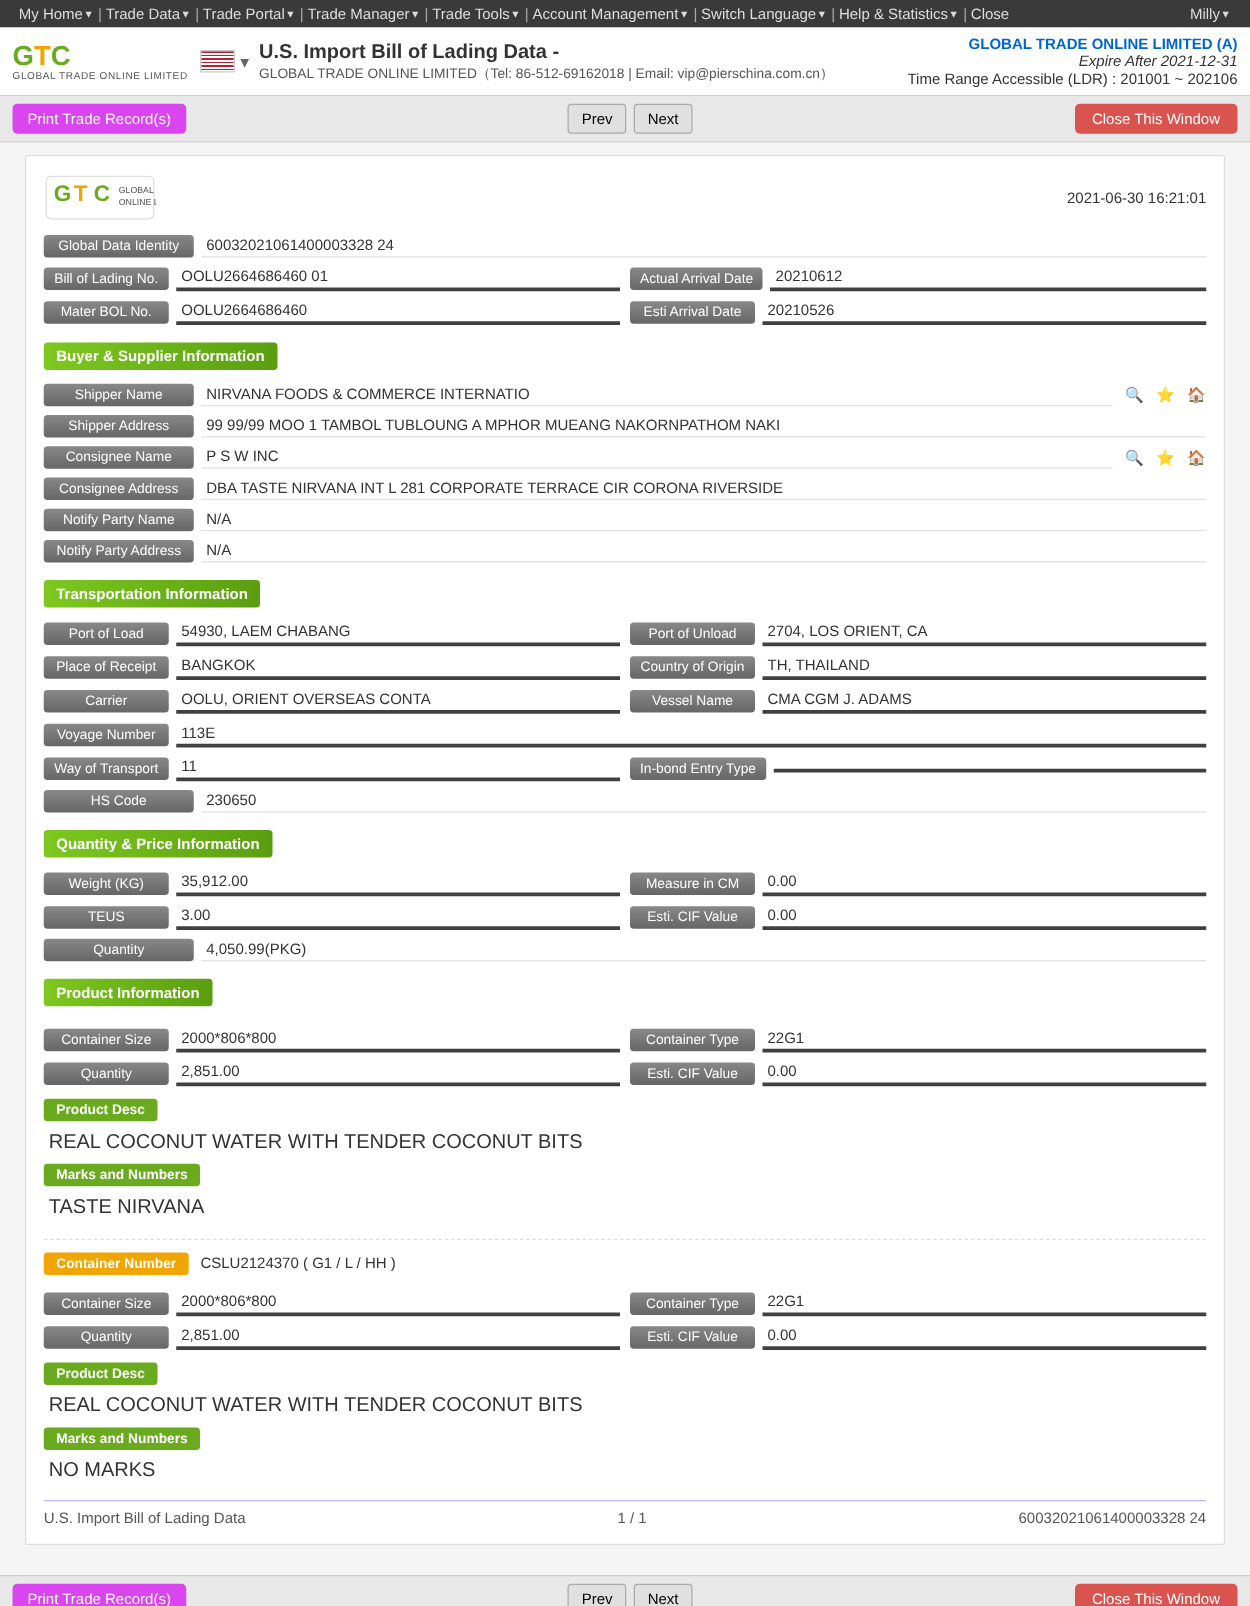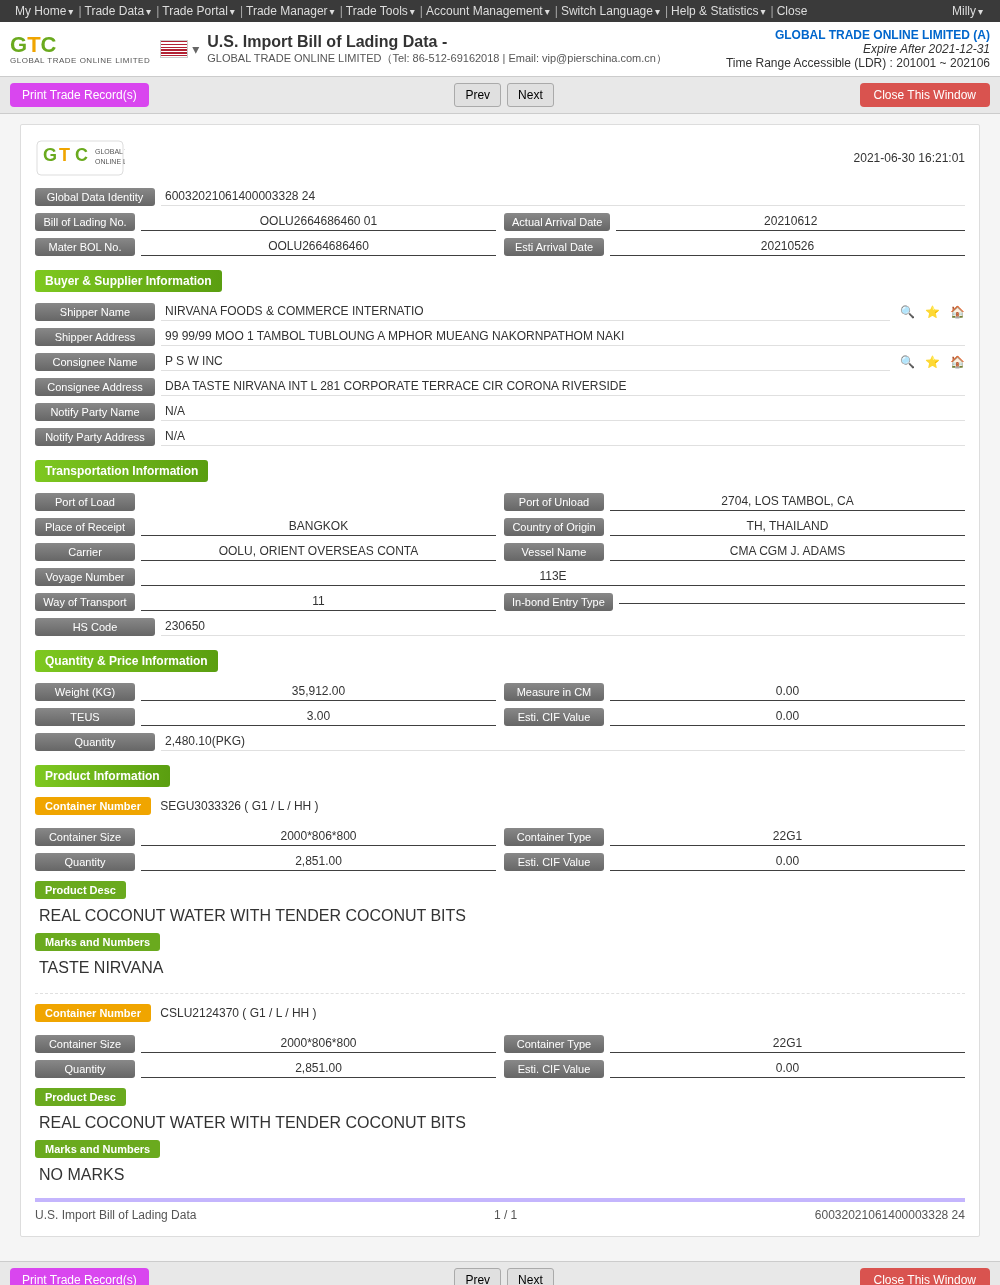--- a/index.html
+++ b/index.html
@@ -42,34 +42,34 @@
 
     
     .field-row { display: flex; align-items: center; margin-bottom: 6px; gap: 6px; }
     .field-label { background: linear-gradient(to bottom, #888, #666); color: #fff; padding: 3px 8px; border-radius: 3px; font-size: 11px; white-space: nowrap; min-width: 120px; text-align: center; }
     .field-value { flex: 1; color: #333; font-size: 12px; padding: 2px 4px; border-bottom: 1px solid #e0e0e0; }
 
     
     .field-row-2col { display: flex; gap: 8px; margin-bottom: 6px; }
     .field-col { display: flex; align-items: center; gap: 6px; flex: 1; }
     .field-col .field-label { min-width: 100px; }
-    .field-col .field-value { flex: 1; border-bottom: 1px solid #404040; text-align: center; }
+    .field-col .field-value { flex: 1; border-bottom: 3px solid #404040; }
 
     
     .icon-btn { cursor: pointer; margin-left: 4px; }
 
     .container-number-label { background: #f0a500; color: #fff; padding: 3px 10px; border-radius: 3px; font-size: 11px; font-weight: bold; display: inline-block; margin-bottom: 6px; }
 
     .product-desc-label { background: #6aaa1e; color: #fff; padding: 3px 10px; border-radius: 3px; font-size: 11px; font-weight: bold; display: inline-block; margin: 4px 0; }
     .marks-label { background: #6aaa1e; color: #fff; padding: 3px 10px; border-radius: 3px; font-size: 11px; font-weight: bold; display: inline-block; margin: 4px 0; }
 
     .desc-text { font-size: 16px; color: #333; padding: 4px 0 4px 4px; }
 
     
-    .card-footer { display: flex; justify-content: space-between; align-items: center; margin-top: 10px; border-top: 4px solid #c4b5fd; padding-top: 6px; font-size: 12px; color: #555; }
+    .card-footer { display: flex; justify-content: space-between; align-items: center; margin-top: 10px; border-top: 1px solid #c4b5fd; padding-top: 6px; font-size: 12px; color: #555; }
 
     
     .bottom-toolbar { background: #e8e8e8; border-top: 1px solid #ccc; display: flex; align-items: center; padding: 6px 10px; gap: 6px; }
 
     
     .footer-links { background: #fff; text-align: center; padding: 8px; font-size: 11px; color: #555; border-top: 1px solid #ddd; }
     .footer-links a { color: #0066cc; text-decoration: none; margin: 0 4px; }
 
     
     .flag-us { width: 28px; height: 18px; display: inline-block; background: repeating-linear-gradient(to bottom, #B22234 0px, #B22234 1.4px, #fff 1.4px, #fff 2.8px); position: relative; border: 1px solid #ccc; }
@@ -232,24 +232,25 @@
       </div>
     </div>
 
     <div style="margin-top:14px;">
       <span class="section-header">Transportation Information</span>
 
       
       <div class="field-row-2col">
         <div class="field-col">
           <span class="field-label">Port of Load</span>
+          <span class="field-value">54930, LAEM CHABANG</span>
         </div>
         <div class="field-col">
           <span class="field-label">Port of Unload</span>
-          <span class="field-value">2704, LOS TAMBOL, CA</span>
+          <span class="field-value">2704, LOS ORIENT, CA</span>
         </div>
       </div>
 
       
       <div class="field-row-2col">
         <div class="field-col">
           <span class="field-label">Place of Receipt</span>
           <span class="field-value">BANGKOK</span>
         </div>
         <div class="field-col">
@@ -320,33 +321,29 @@
         </div>
         <div class="field-col">
           <span class="field-label">Esti. CIF Value</span>
           <span class="field-value">0.00</span>
         </div>
       </div>
 
       
       <div class="field-row">
         <span class="field-label">Quantity</span>
-        <span class="field-value">2,480.10(PKG)</span>
+        <span class="field-value">4,050.99(PKG)</span>
       </div>
     </div>
 
     <div style="margin-top:14px;">
       <span class="section-header">Product Information</span>
 
       
       <div style="margin-bottom:12px;">
-        <div>
-          <span class="container-number-label">Container Number</span>
-          <span style="font-size:12px;margin-left:6px;">SEGU3033326 ( G1 / L / HH )</span>
-        </div>
 
         <div class="field-row-2col" style="margin-top:6px;">
           <div class="field-col">
             <span class="field-label">Container Size</span>
             <span class="field-value">2000*806*800</span>
           </div>
           <div class="field-col">
             <span class="field-label">Container Type</span>
             <span class="field-value">22G1</span>
           </div>

